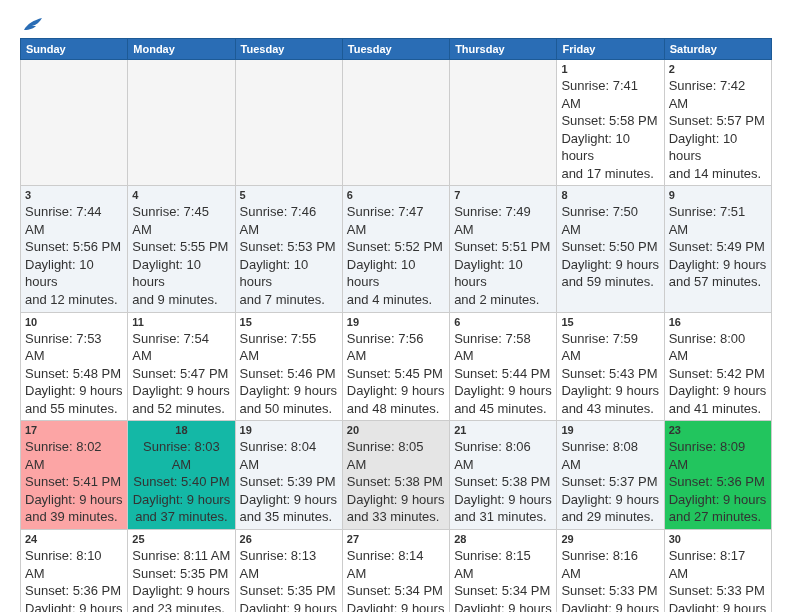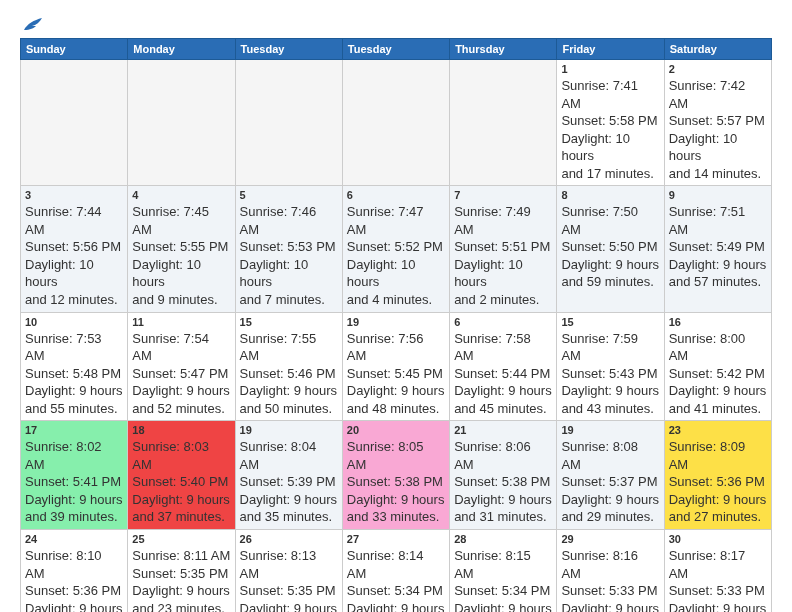--- a/index.html
+++ b/index.html
@@ -200,45 +200,45 @@
           <td>
             <span class="day-number">15</span>
             <div class="day-info">Sunrise: 7:59 AM<br>Sunset: 5:43 PM<br>Daylight: 9 hours<br>and 43 minutes.</div>
           </td>
           <td>
             <span class="day-number">16</span>
             <div class="day-info">Sunrise: 8:00 AM<br>Sunset: 5:42 PM<br>Daylight: 9 hours<br>and 41 minutes.</div>
           </td>
         </tr>
         <tr>
-          <td style="background: #86efac;">
+          <td style="background: #fca5a5;">
             <span class="day-number">17</span>
             <div class="day-info">Sunrise: 8:02 AM<br>Sunset: 5:41 PM<br>Daylight: 9 hours<br>and 39 minutes.</div>
           </td>
-          <td style="background: #ef4444;">
+          <td style="background: #14b8a6; text-align: center;">
             <span class="day-number">18</span>
             <div class="day-info">Sunrise: 8:03 AM<br>Sunset: 5:40 PM<br>Daylight: 9 hours<br>and 37 minutes.</div>
           </td>
           <td style="background: rgb(240, 244, 248);">
             <span class="day-number">19</span>
             <div class="day-info">Sunrise: 8:04 AM<br>Sunset: 5:39 PM<br>Daylight: 9 hours<br>and 35 minutes.</div>
           </td>
-          <td style="background: #f9a8d4;">
+          <td style="background: #e5e5e5;">
             <span class="day-number">20</span>
             <div class="day-info">Sunrise: 8:05 AM<br>Sunset: 5:38 PM<br>Daylight: 9 hours<br>and 33 minutes.</div>
           </td>
           <td style="background: rgb(240, 244, 248); margin-top: 48px;">
             <span class="day-number">21</span>
             <div class="day-info">Sunrise: 8:06 AM<br>Sunset: 5:38 PM<br>Daylight: 9 hours<br>and 31 minutes.</div>
           </td>
           <td style="background: rgb(240, 244, 248);">
             <span class="day-number">19</span>
             <div class="day-info">Sunrise: 8:08 AM<br>Sunset: 5:37 PM<br>Daylight: 9 hours<br>and 29 minutes.</div>
           </td>
-          <td style="background: #fde047;">
+          <td style="background: #22c55e;">
             <span class="day-number">23</span>
             <div class="day-info">Sunrise: 8:09 AM<br>Sunset: 5:36 PM<br>Daylight: 9 hours<br>and 27 minutes.</div>
           </td>
         </tr>
         <tr>
           <td>
             <span class="day-number">24</span>
             <div class="day-info">Sunrise: 8:10 AM<br>Sunset: 5:36 PM<br>Daylight: 9 hours<br>and 25 minutes.</div>
           </td>
           <td>

